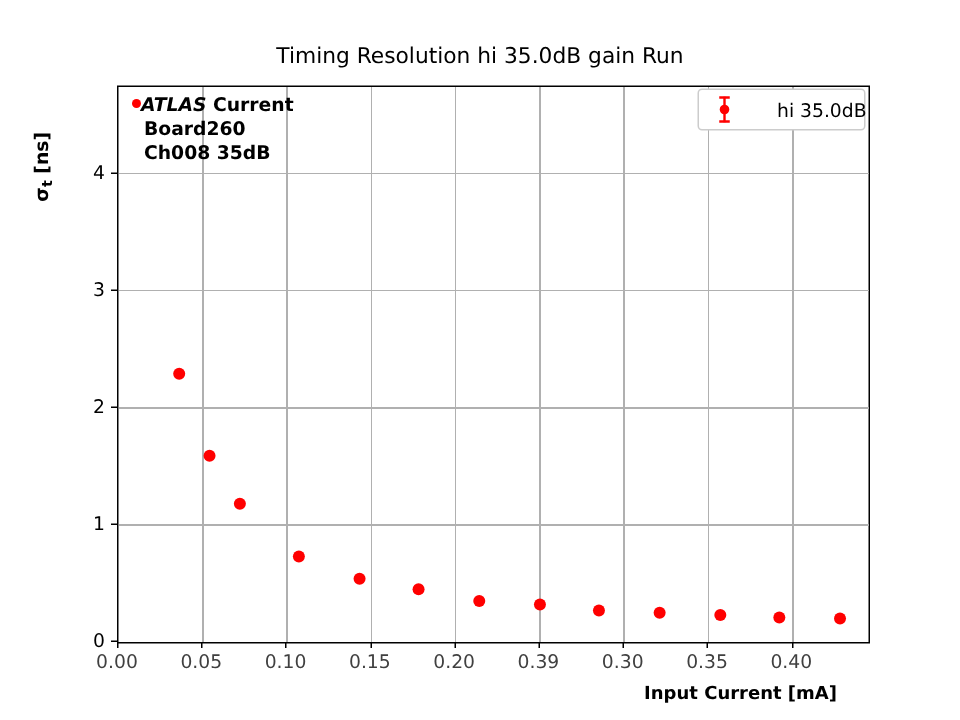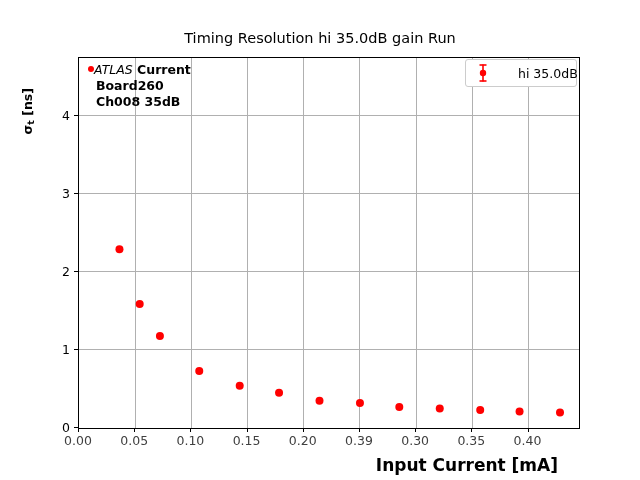--- a/index.html
+++ b/index.html
@@ -84,21 +84,21 @@
     position: absolute;
     width: 4px;
     height: 1px;
     background: #000000;
   }
   
   #xlabel {
     position: absolute;
     right: 62px;
     top: 455px;
-    font-size: 17px;
+    font-size: 12px;
     font-weight: bold;
     color: #000000;
     white-space: nowrap;
   }
   #ylabel {
     position: absolute;
     left: 20px;
     top: 88px;
     font-size: 12.5px;
     font-weight: bold;
@@ -125,21 +125,21 @@
     display: inline-block;
     width: 6px;
     height: 6px;
     border-radius: 50%;
     background: #ff0000;
     vertical-align: 2px;
     margin-right: 0px;
   }
   #annotation .atlas {
     font-style: italic;
-    font-weight: normal;
+    font-weight: bold;
   }
   #annotation .upgrade {
     font-weight: bold;
   }
   #annotation .line2, #annotation .line3 {
     font-weight: bold;
     display: block;
     margin-left: 8px;
   }
   

